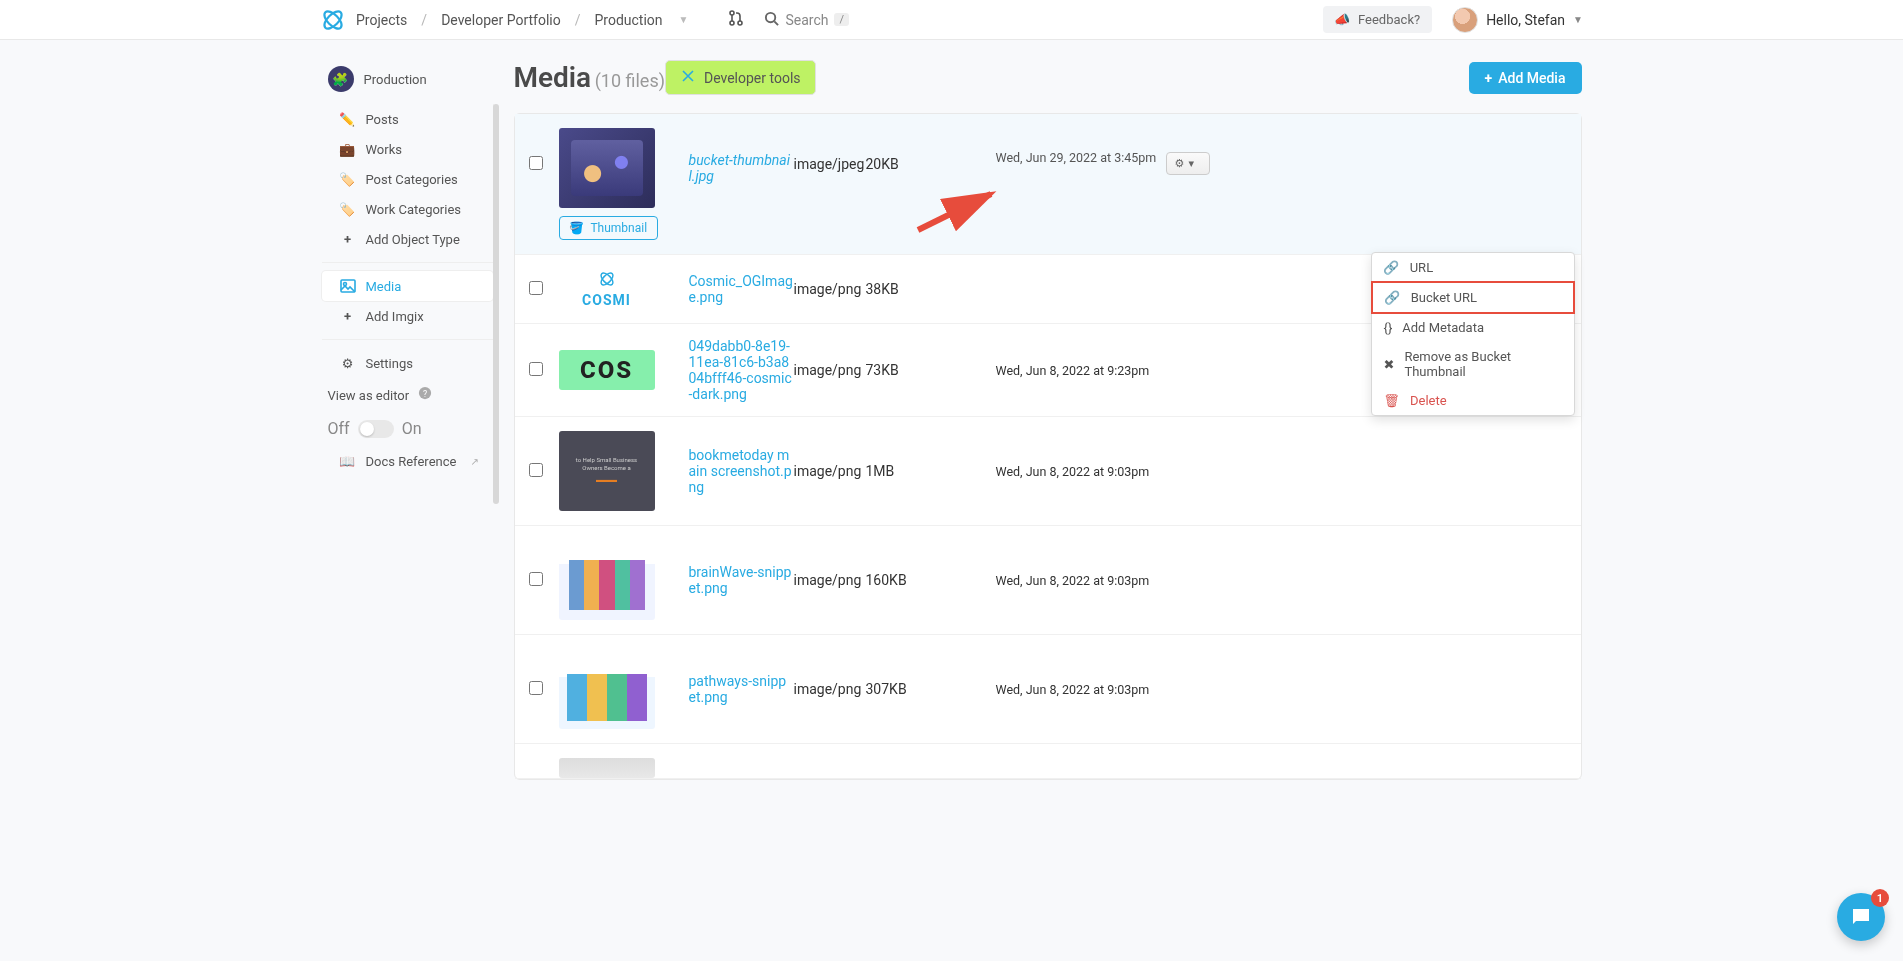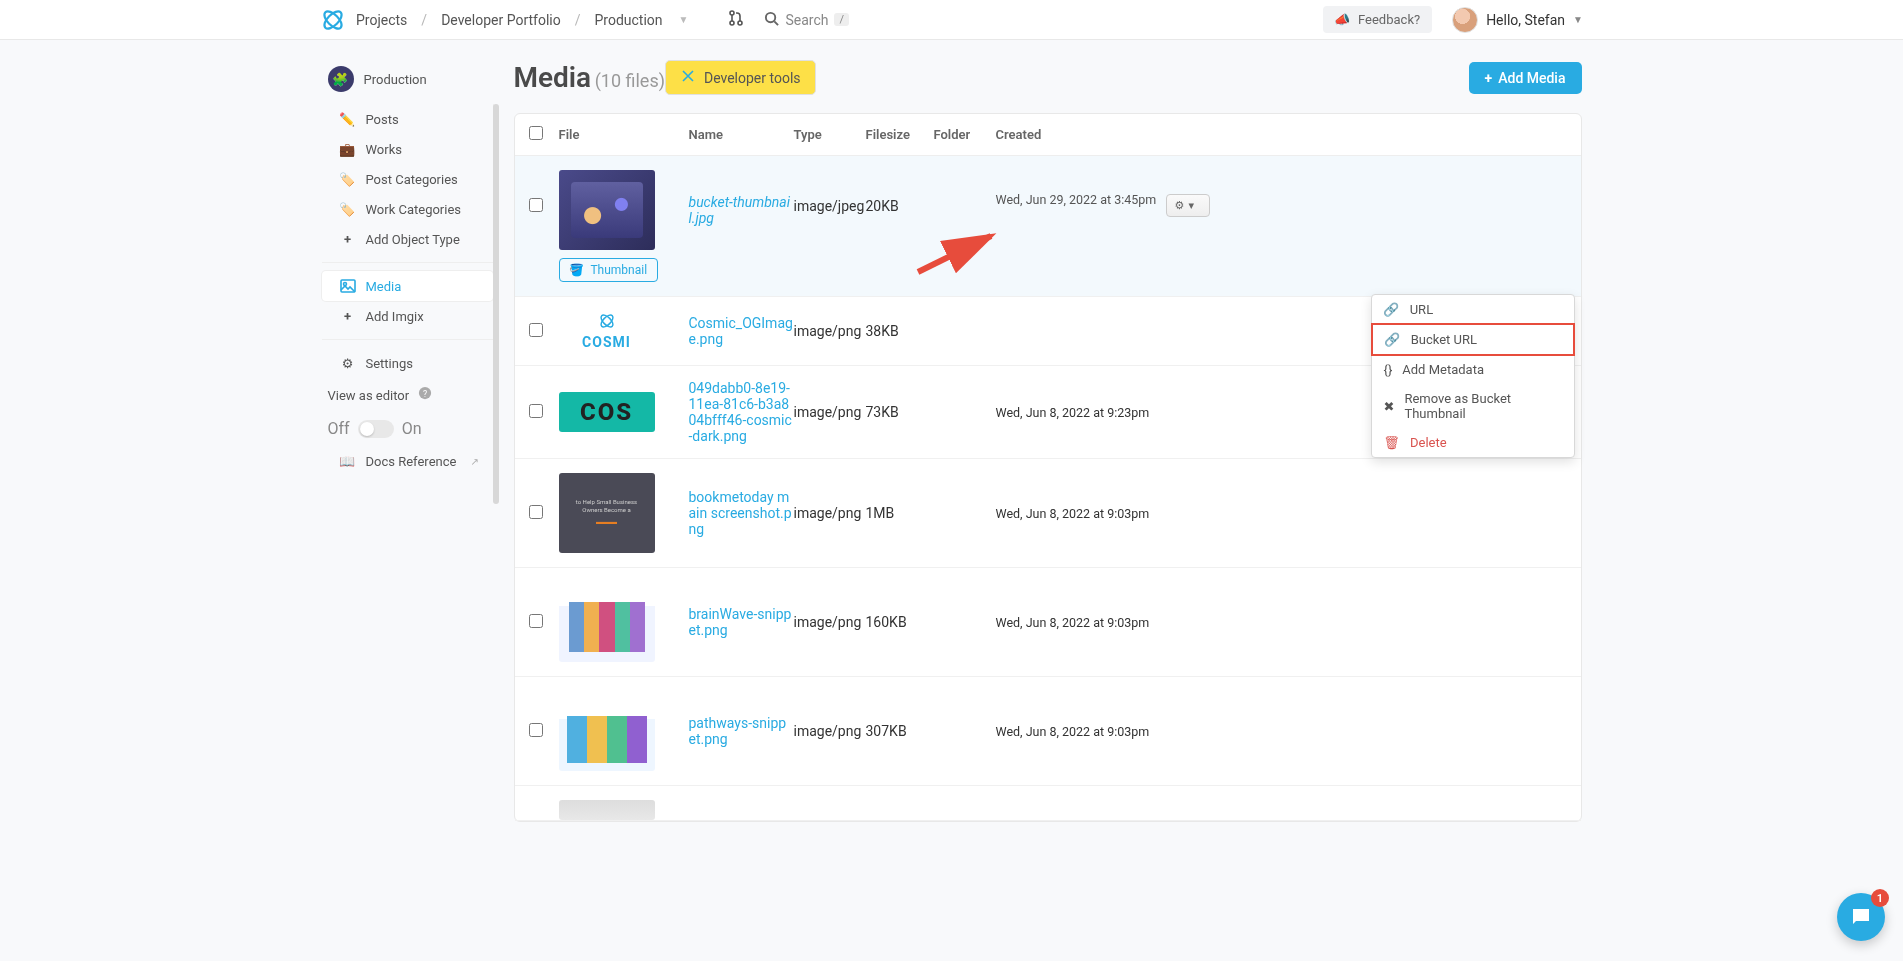--- a/index.html
+++ b/index.html
@@ -34,21 +34,21 @@
 .sb-section { padding:8px 6px; }
 .toggle { width:36px; height:18px; border-radius:10px; background:#e8e8e8; position:relative; display:inline-block; vertical-align:middle;}
 .toggle::after { content:""; width:14px; height:14px; background:#fff; border-radius:50%; position:absolute; top:2px; left:2px; box-shadow:0 1px 2px rgba(0,0,0,0.2);}
 .sb-scrollbar { position:absolute; right:-6px; top:0; width:6px; height:400px; background:#d8d8d8; border-radius:3px;}
 
 
 .main { flex:1; padding:20px 0 0 14px; }
 .main-header { display:flex; align-items:center; margin-bottom:18px;}
 .page-title { font-size:28px; font-weight:600; color:#4a4a4a;}
 .file-count { font-size:18px; color:#999; font-weight:400;}
-.dev-tools { border:1px solid #e0e0e0; border-radius:5px; padding:7px 14px; color:#555; cursor:pointer; display:flex; align-items:center; gap:8px; background:#fde047;}
+.dev-tools { border:1px solid #e0e0e0; border-radius:5px; padding:7px 14px; color:#555; cursor:pointer; display:flex; align-items:center; gap:8px; background:#bef264;}
 .add-media { margin-left:auto; background:#29abe2; color:#fff; border-radius:5px; padding:8px 16px; cursor:pointer; display:flex; align-items:center; gap:6px; font-weight:500;}
 
 
 .table-wrap { background:#fff; border:1px solid #e8e8e8; border-radius:6px; overflow:visible;}
 .thead { display:flex; align-items:center; padding:12px 14px; border-bottom:1px solid #eee; color:#666; font-weight:600; font-size:13px;}
 .col-check { width:30px; }
 .col-file { width:130px; }
 .col-name { width:105px; }
 .col-type { width:72px; }
 .col-filesize { width:68px; }
@@ -69,21 +69,21 @@
 .dropdown-item.highlighted { border:2px solid #e74c3c; margin:-1px;}
 .dropdown-item.delete { color:#d9534f; }
 
 
 .arrow-annotation { position:absolute; top:72px; left:398px; pointer-events:none; z-index:20;}
 
 
 .thumb-purple { background: linear-gradient(135deg,#4a4a8a,#2d2d5a); position:relative;}
 .thumb-purple::before { content:""; position:absolute; inset:12px; background: radial-gradient(circle at 30% 60%, #f0c080 8px, transparent 9px), radial-gradient(circle at 70% 40%, #8080f0 6px, transparent 7px), linear-gradient(#6060a0,#3a3a7a); border-radius:4px;}
 .thumb-cosmi { background:#fff; color:#29abe2; font-weight:700; font-size:14px; letter-spacing:1px; display:flex; align-items:center; gap:4px;}
-.thumb-cos { background:#14b8a6; color:#222; font-weight:800; font-size:24px; letter-spacing:2px;}
+.thumb-cos { background:#86efac; color:#222; font-weight:800; font-size:24px; letter-spacing:2px;}
 .thumb-bookme { background:#4a4a56; color:#fff; font-size:6px; padding:8px; line-height:1.4; }
 .thumb-brainwave { background:linear-gradient(#fff 30%, #f0f4ff 30%); position:relative;}
 .thumb-brainwave::after { content:""; position:absolute; inset:20px 10px 10px 10px; background: linear-gradient(90deg, #6b9bd1 20%, #f0b050 20% 40%, #d05080 40% 60%, #50c0a0 60% 80%, #a070d0 80%);}
 .thumb-pathways { background:linear-gradient(#fff 35%, #eef6ff 35%); position:relative;}
 .thumb-pathways::after { content:""; position:absolute; inset:25px 8px 8px 8px; background:linear-gradient(90deg,#50b0e0 25%, #f0c050 25% 50%, #50c090 50% 75%, #9060d0 75%);}
 .thumb-partial { height:20px; align-self:flex-start; background:linear-gradient(#ddd,#e8e8e8); }
 
 
 .chat-bubble { position:fixed; bottom:20px; right:18px; width:48px; height:48px; border-radius:50%; background:#29abe2; display:flex; align-items:center; justify-content:center; color:#fff; cursor:pointer; box-shadow:0 4px 12px rgba(0,0,0,0.2);}
 .chat-badge { position:absolute; top:-4px; right:-4px; width:18px; height:18px; border-radius:50%; background:#e74c3c; color:#fff; font-size:11px; display:flex; align-items:center; justify-content:center; font-weight:600;}
@@ -230,30 +230,20 @@
         </span>
         <span>Developer tools</span>
       </div>
       <div class="add-media">
         <span><b>+</b></span>
         <span>Add Media</span>
       </div>
     </div>
 
     <div class="table-wrap">
-      <div class="thead">
-        <div class="col-check"><input type="checkbox" style=""></div>
-        <div class="col-file">File</div>
-        <div class="col-name">Name</div>
-        <div class="col-type">Type</div>
-        <div class="col-filesize">Filesize</div>
-        <div class="col-folder">Folder</div>
-        <div class="col-created">Created</div>
-        <div class="col-actions"></div>
-      </div>
 
       <div class="trow hovered" style="align-items:flex-start;">
         <div class="col-check" style="padding-top:28px;"><input type="checkbox" style=""></div>
         <div class="col-file">
           <div class="thumb thumb-purple"></div>
           <div class="thumb-badge">
             <span>🪣</span>
             <span>Thumbnail</span>
           </div>
         </div>

